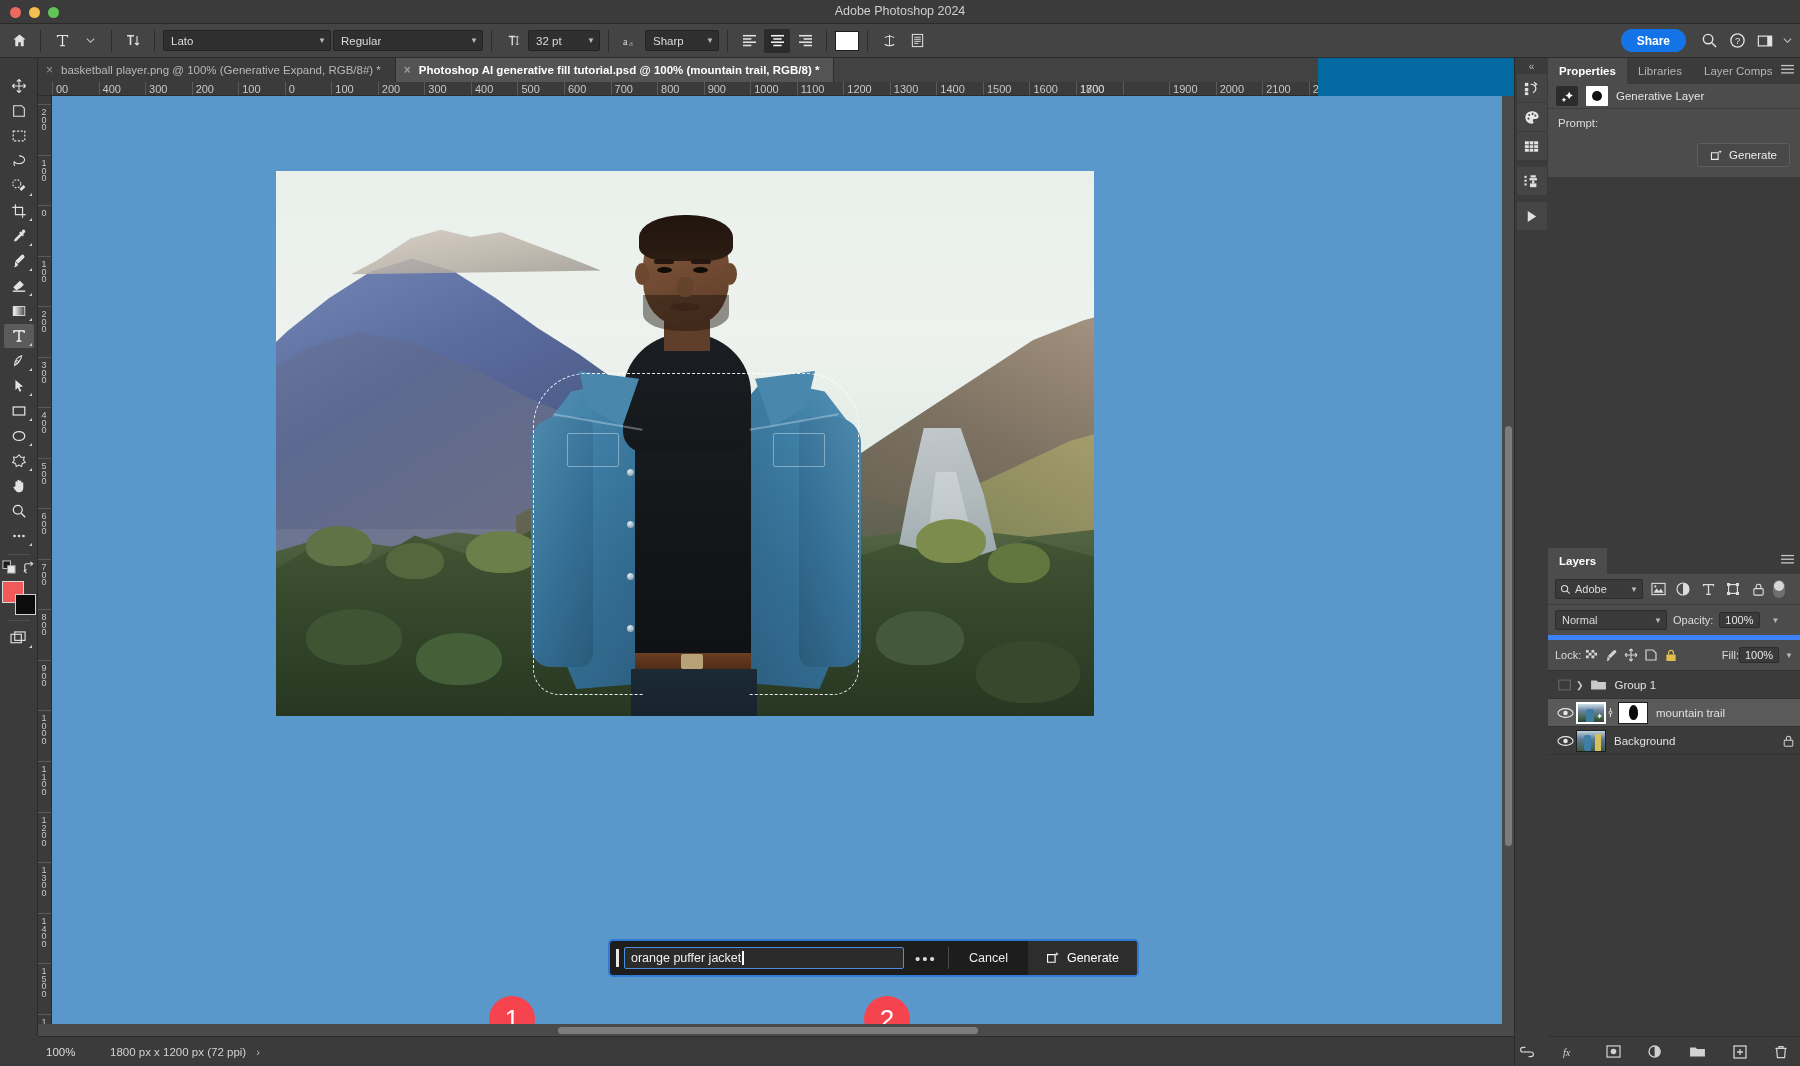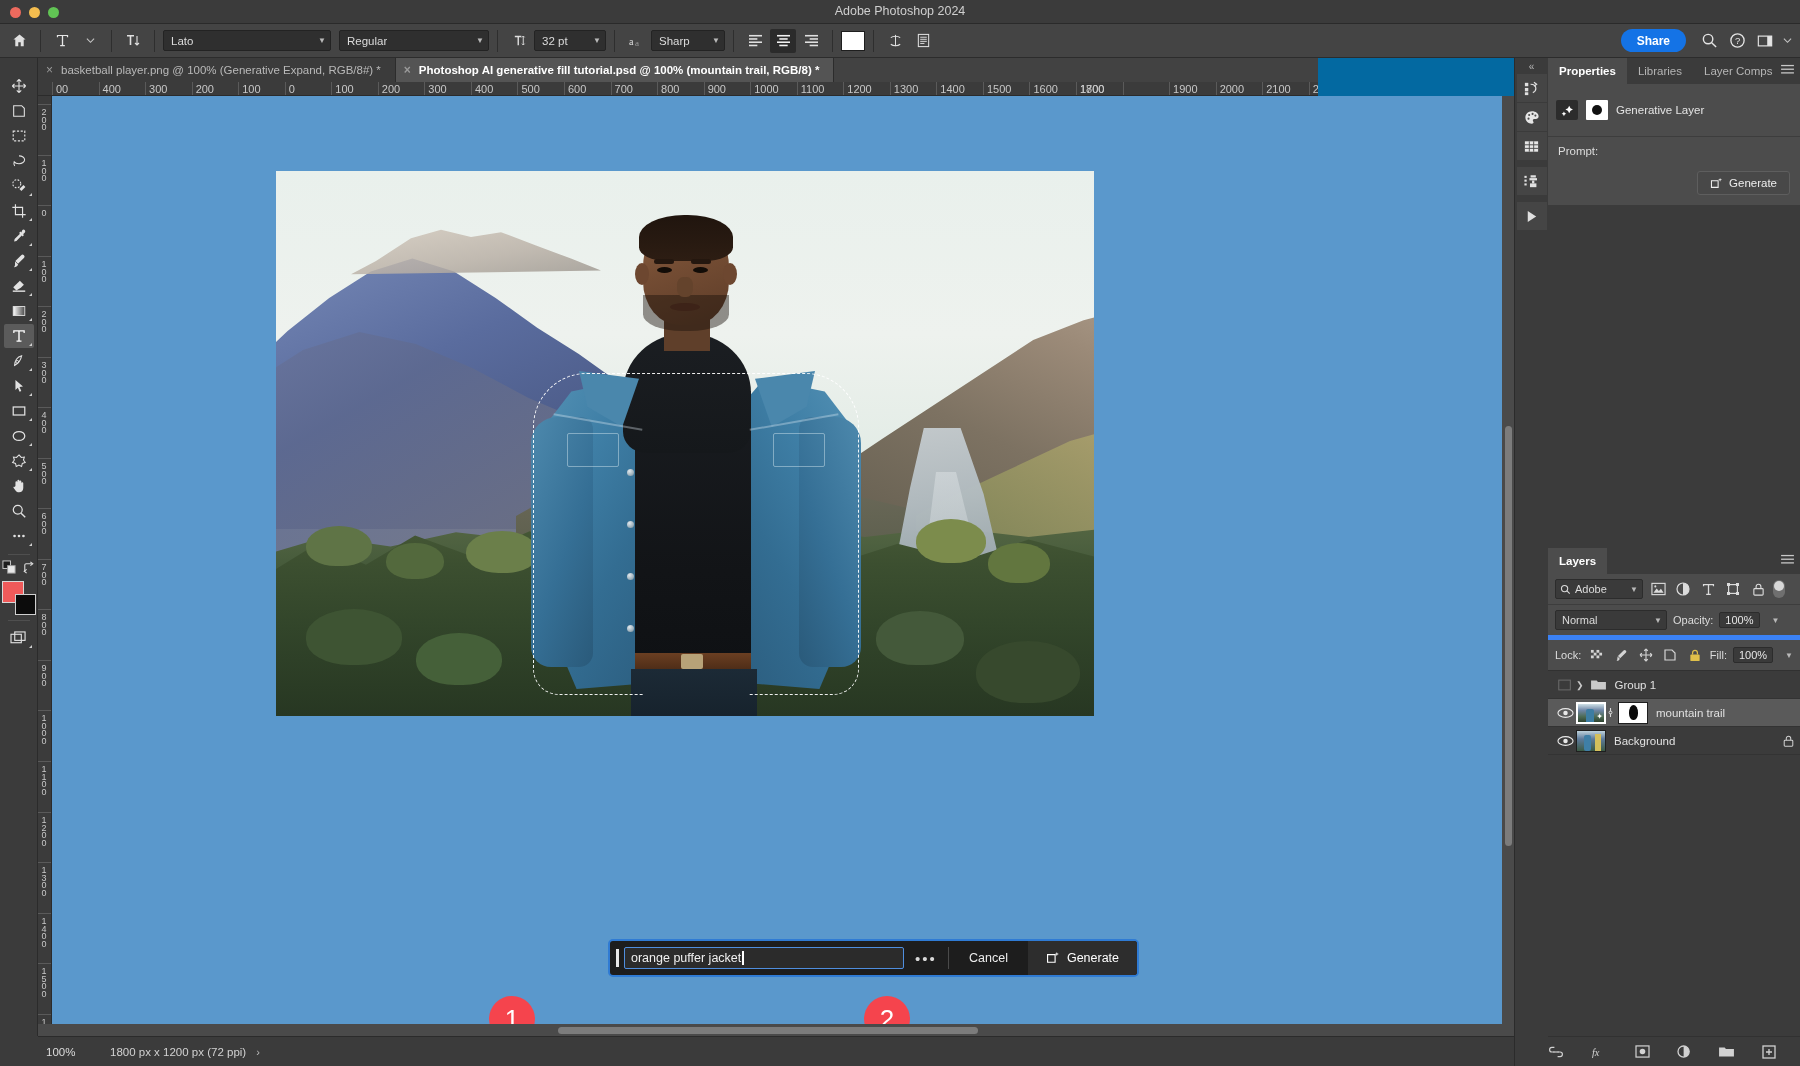--- a/index.html
+++ b/index.html
@@ -297,21 +297,21 @@
   }
   .ptab {
     padding: 0 11px; display: flex; align-items: center; font-size: 11.5px;
     color: #b5b5b5; background: #3b3b3b;
   }
   .ptab.active { background: #4c4c4c; color: #fff; font-weight: bold; text-align: center; }
   .pmenu { position: absolute; right: 6px; top: 6px; color: #c4c4c4; font-size: 12px; }
   .panel-body { background: #4c4c4c; }
 
   .genlayer-row {
-    display: flex; align-items: center; gap: 8px; padding: 16px 8px; background: #4c4c4c;
+    display: flex; align-items: center; gap: 8px; padding: 2px 8px; background: #4c4c4c;
     border-bottom: 1px solid #3d3d3d;
   }
   .gl-icon { width: 22px; height: 20px; background: #2c2c2c; display: flex;
     align-items: center; justify-content: center; color: #fff; border-radius: 2px; }
   .gl-mask { width: 22px; height: 20px; background: #fff; display: flex;
     align-items: center; justify-content: center; border-radius: 1px; }
   .gl-mask i { width: 10px; height: 10px; border-radius: 50%; background: #111; }
   .gl-label { color: #e4e4e4; font-size: 11.5px; }
 
   .prompt-label { padding: 8px 10px 4px; color: #dcdcdc; font-size: 11.5px; }
@@ -337,41 +337,41 @@
   .toggle-pill i { position: absolute; top: 1px; left: 1px; width: 10px; height: 10px; border-radius: 50%; background: #d8d8d8; }
   .blend-row { display: flex; align-items: center; gap: 6px; padding: 5px 7px; background: #4c4c4c; border-bottom: 5px solid #3b82f6; }
   .blend-combo {
     width: 112px; height: 20px; background: #3a3a3a; border: 1px solid #2c2c2c; border-radius: 2px;
     display: flex; align-items: center; justify-content: space-between; padding: 0 4px 0 6px;
     color: #dcdcdc; font-size: 11px;
   }
   .mini-lab { color: #dcdcdc; font-size: 11px; }
   .mini-val { background: #3a3a3a; border: 1px solid #2c2c2c; color: #e6e6e6; font-size: 11px;
     padding: 1px 5px; border-radius: 2px; }
-  .lock-row { display: flex; align-items: center; gap: 6px; padding: 5px 7px; background: #4c4c4c; border-bottom: 1px solid #313131; }
+  .lock-row { display: flex; align-items: center; padding: 5px 7px; background: #4c4c4c; border-bottom: 1px solid #313131; }
 
   .layer-list { flex: 1; background: #3b3b3b; overflow: hidden; }
   .layer-row {
     display: flex; align-items: center; height: 28px; padding: 0 6px;
     border-bottom: 1px solid #333; color: #e0e0e0; font-size: 11.5px;
   }
   .layer-row.selected { background: #5a5a5a; }
   .eye-cell { width: 22px; display: flex; align-items: center; justify-content: center; color: #e3e3e3; }
   .thumb { width: 30px; height: 22px; border: 1px solid #1f1f1f; overflow: hidden; position: relative; flex: none; }
   .mask-thumb { width: 30px; height: 22px; background: #fff; border: 1px solid #1f1f1f; display: flex;
     align-items: center; justify-content: center; flex: none; }
   .mask-thumb i { width: 9px; height: 15px; border-radius: 50% 50% 45% 45%; background: #0a0a0a; }
   .linkico { width: 12px; color: #d0d0d0; font-size: 10px; text-align: center; }
   .layer-name { margin-left: 8px; }
   .lockico { margin-left: auto; color: #cfcfcf; font-size: 11px; }
   .folder-ico { color: #c9c9c9; margin-left: 2px; }
   .chev { color: #c9c9c9; font-size: 9px; margin-right: 4px; }
   .layers-footer {
     height: 30px; background: #3b3b3b; border-top: 1px solid #313131;
-    display: flex; align-items: center; justify-content: space-between; gap: 27px; padding-right: 12px;
+    display: flex; align-items: center; justify-content: flex-end; gap: 27px; padding-right: 12px;
     color: #d0d0d0;
   }
 
   
   .statusbar {
     position: absolute; left: 38px; bottom: 0; right: 252px; height: 30px;
     background: #3b3b3b; border-top: 1px solid #2b2b2b; display: flex; align-items: center;
     padding: 0 8px; gap: 10px; color: #dcdcdc; font-size: 11.5px;
   }
   .zoomfield { min-width: 54px; }
@@ -419,21 +419,21 @@
       <svg width="16" height="16" viewBox="0 0 16 16">
           <path d="M2 2h7v1.6H6.3V12H4.7V3.6H2z" fill="#e0e0e0"></path>
           <path d="M12 3v9m-2-2 2 2 2-2" stroke="#e0e0e0" stroke-width="1.1" fill="none"></path>
         </svg>
     </div>
     <div class="ob-sep"></div>
     <div class="combo" style="width:168px">
       <span class="cv">Lato</span>
       <span class="caret">▼</span>
     </div>
-    <div class="combo" style="width:150px;margin-left:6px">
+    <div class="combo" style="width:150px;margin-left:0">
       <span class="cv">Regular</span>
       <span class="caret">▼</span>
     </div>
     <div class="ob-sep"></div>
     <div class="icobtn">
       <svg width="15" height="15" viewBox="0 0 16 16">
           <path d="M3 3h7v1.5H7.4V13H5.9V4.5H3z" fill="#dedede"></path>
           <path d="M12 3.5v9M10.6 4.6 12 3.2l1.4 1.4M10.6 11.4 12 12.8l1.4-1.4" stroke="#dedede" stroke-width="1" fill="none"></path>
         </svg>
     </div>

